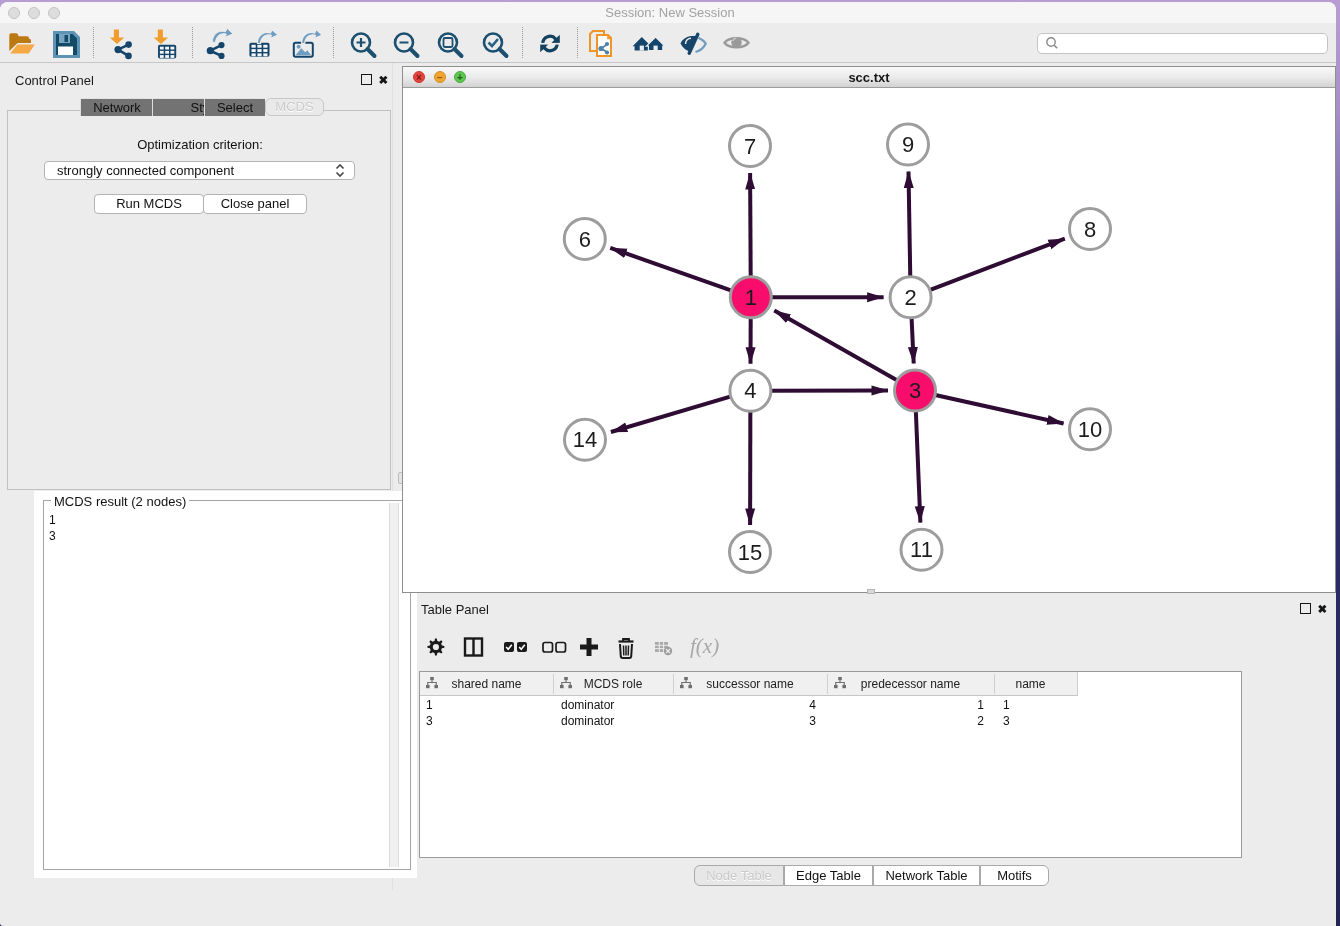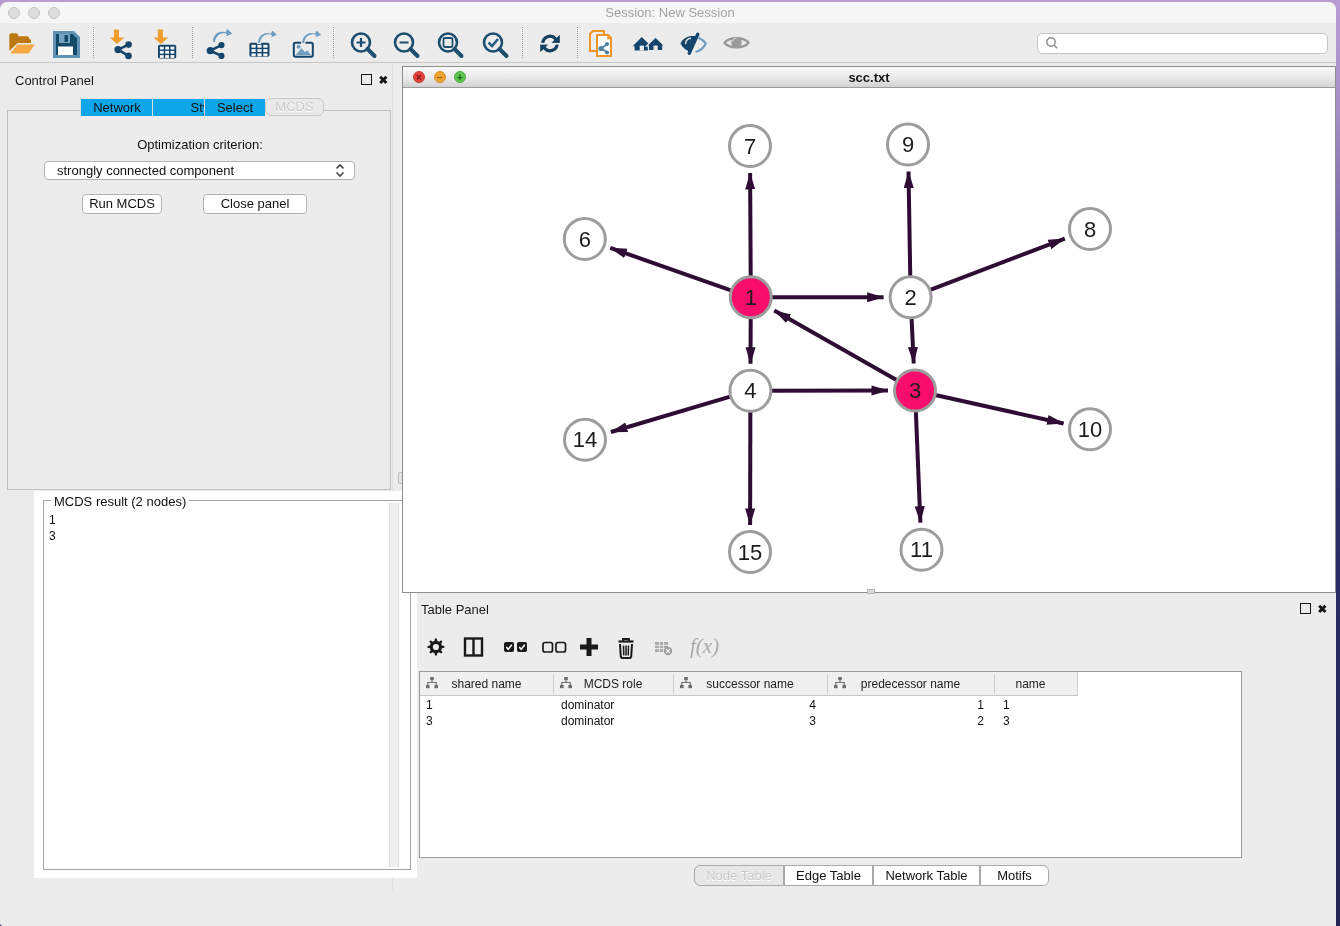--- a/index.html
+++ b/index.html
@@ -19,21 +19,21 @@
 #searchbox{position:absolute;left:1037px;top:10px;width:289px;height:19px;background:#fff;border:1px solid #c4c4c4;border-radius:5px;}
 
 #main{left:0;top:61px;width:1336px;height:827px;}
 
 #cpanel{position:absolute;left:0;top:0;width:392px;height:827px;border-right:1px solid #e0e0e0;}
 #cphead{position:absolute;left:15px;top:10px;font-size:13px;color:#1a1a1a;}
 .winbtns{position:absolute;top:11px;font-size:0;}
 .sqbtn{display:inline-block;width:8.5px;height:9px;border:1.3px solid #161616;vertical-align:middle;}
 .xbtn{display:inline-block;margin-left:7px;color:#161616;font-size:11.5px;font-weight:bold;vertical-align:middle;line-height:10px;}
 .tabs{position:absolute;top:35px;height:18px;font-size:13px;z-index:5;}
-.tab{position:absolute;top:0;height:17px;line-height:17px;text-align:center;background:#0ea5e9;color:#111;border-top:1px solid #e2e2e2;}
+.tab{position:absolute;top:0;height:17px;line-height:17px;text-align:center;background:#737373;color:#111;border-top:1px solid #e2e2e2;}
 .tabsel{background:#e9e9e9;border:1px solid #c8c8c8;border-top:1px solid #c8c8c8 !important;border-radius:6px;color:#cbcbcb;text-shadow:0 1px 0 #fff;height:16px !important;line-height:16px !important;}
 #tabpane{position:absolute;left:7px;top:46.5px;width:384px;height:380px;background:#ececec;border:1px solid #c0c0c0;box-sizing:border-box;}
 #optlabel{position:absolute;left:0;top:74px;width:400px;text-align:center;font-size:13px;color:#111;}
 #combo{position:absolute;left:44px;top:97.5px;width:311px;height:19px;background:#fff;border:1px solid #b3b3b3;border-radius:4px;box-sizing:border-box;font-size:13px;line-height:17px;padding-left:12px;color:#111;}
 .btn{position:absolute;top:131px;height:20px;background:#fff;border:1px solid #b3b3b3;border-radius:4px;box-sizing:border-box;font-size:13px;text-align:center;line-height:18px;color:#111;}
 #resultwrap{position:absolute;left:8px;top:428px;width:383px;height:387px;background:#fff;margin-left:26px;}
 #fieldset{position:absolute;left:9px;top:8.5px;width:366px;height:368px;border:1px solid #a5a5a5;}
 #legend{position:absolute;left:7px;top:-7px;background:#fff;padding:0 3px;font-size:13px;color:#111;}
 #scrollstrip{position:absolute;right:11px;top:2px;width:8px;height:364px;background:#f0f0f0;border-left:1px solid #dcdcdc;border-right:1px solid #dcdcdc;}
 
@@ -228,21 +228,21 @@
         <div class="tab" style="left:204px;width:60px;border-left:1px solid #ddd;">Select</div>
         <div class="tab tabsel" style="left:265px;width:57px;">MCDS</div>
       </div>
       <div id="tabpane"></div>
       <div id="combo">strongly connected component
         <svg width="12" height="15" style="position:absolute;right:8px;top:1.5px;" viewBox="0 0 12 15">
             <path d="M2.5,5.5 L6,2 L9.5,5.5 M2.5,9.5 L6,13 L9.5,9.5" fill="none" stroke="#4a4a4a" stroke-width="1.7"></path>
           </svg>
       </div>
       <div id="optlabel">Optimization criterion:</div>
-      <div class="btn" style="left:82px;width:80px;">Run MCDS</div>
+      <div class="btn" style="left:94px;width:110px;">Run MCDS</div>
       <div class="btn" style="left:203px;width:104px;">Close panel</div>
       <div id="resultwrap">
         <div id="fieldset">
           <div id="legend">MCDS result (2 nodes)</div>
           <div style="position:absolute;left:5px;top:11px;font-size:12px;color:#111;line-height:16px;">1<br>3</div>
           <div id="scrollstrip"></div>
         </div>
       </div>
     </div>
     <div style="position:absolute;left:398px;top:409px;width:7px;height:12px;background:#e4e4e4;border:1px solid #bdbdbd;box-sizing:border-box;border-radius:2px;"></div>

